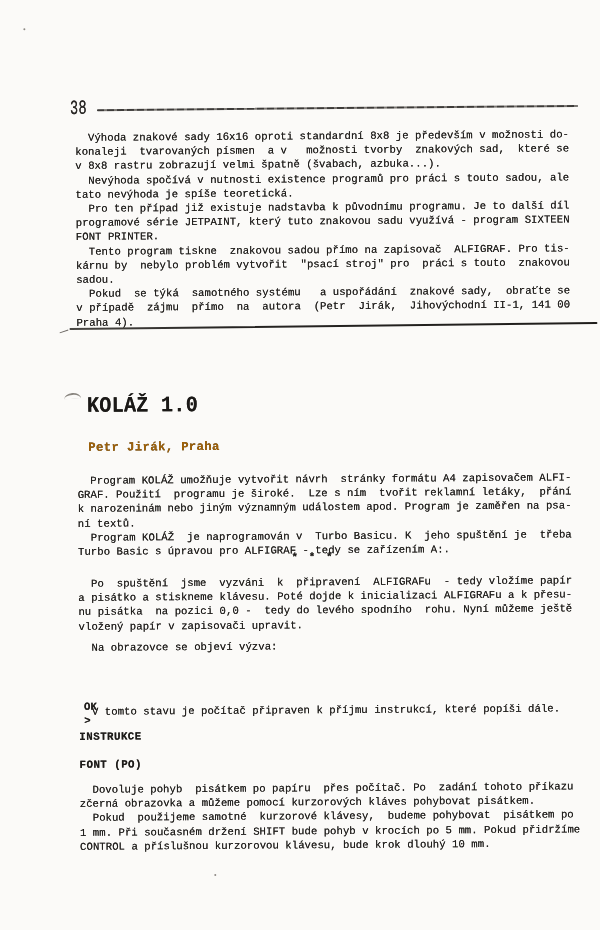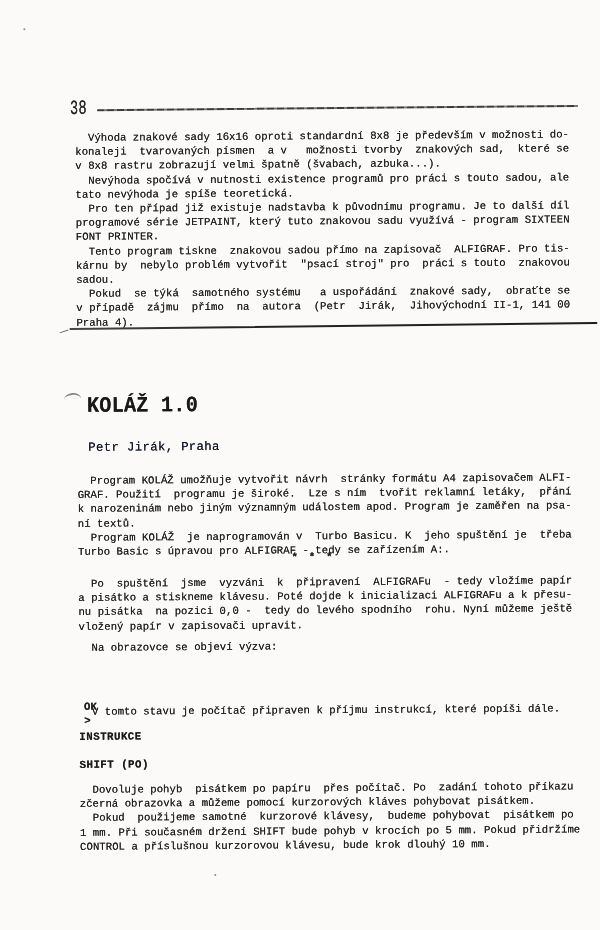--- a/index.html
+++ b/index.html
@@ -99,23 +99,23 @@
     letter-spacing: 0.2px;
     color: #1b1917;
     transform: scaleX(0.92);
     transform-origin: left top;
   }
   .article-author {
     position: absolute;
     left: 86px;
     top: 441px;
     font-size: 12.4px;
-    font-weight: 400;
+    font-weight: 700;
     letter-spacing: 0.3px;
-    color: #0f172a;
+    color: #a16207;
   }
   .block-prev    { left: 75px; top: 131px; }
   .block-intro   { left: 75px; top: 474px; }
   .separator {
     position: absolute;
     left: 75px;
     top: 553px;
     width: 470px;
     text-align: center;
     font-size: 11px;
@@ -203,21 +203,21 @@
 
     <pre class="body-text block-screen-intro ink">  Na obrazovce se objeví výzva:</pre>
 
     <pre class="body-text prompt ink">OK
 &gt;</pre>
 
     <pre class="body-text block-ready ink">  V tomto stavu je počítač připraven k příjmu instrukcí, které popíši dále.</pre>
 
     <div class="subheading instructions-heading ink">INSTRUKCE</div>
 
-    <div class="subheading command-heading ink">SHIFT (PO)</div>
+    <div class="subheading command-heading ink">FONT (PO)</div>
 
     <pre class="body-text block-command ink">  Dovoluje pohyb  pisátkem po papíru  přes počítač. Po  zadání tohoto příkazu
 zčerná obrazovka a můžeme pomocí kurzorových kláves pohybovat pisátkem.
   Pokud  použijeme samotné  kurzorové klávesy,  budeme pohybovat  pisátkem po
 1 mm. Při současném držení SHIFT bude pohyb v krocích po 5 mm. Pokud přidržíme
 CONTROL a příslušnou kurzorovou klávesu, bude krok dlouhý 10 mm.</pre>
 
     <div class="speck speck-bottom"></div>
 
   </div>

